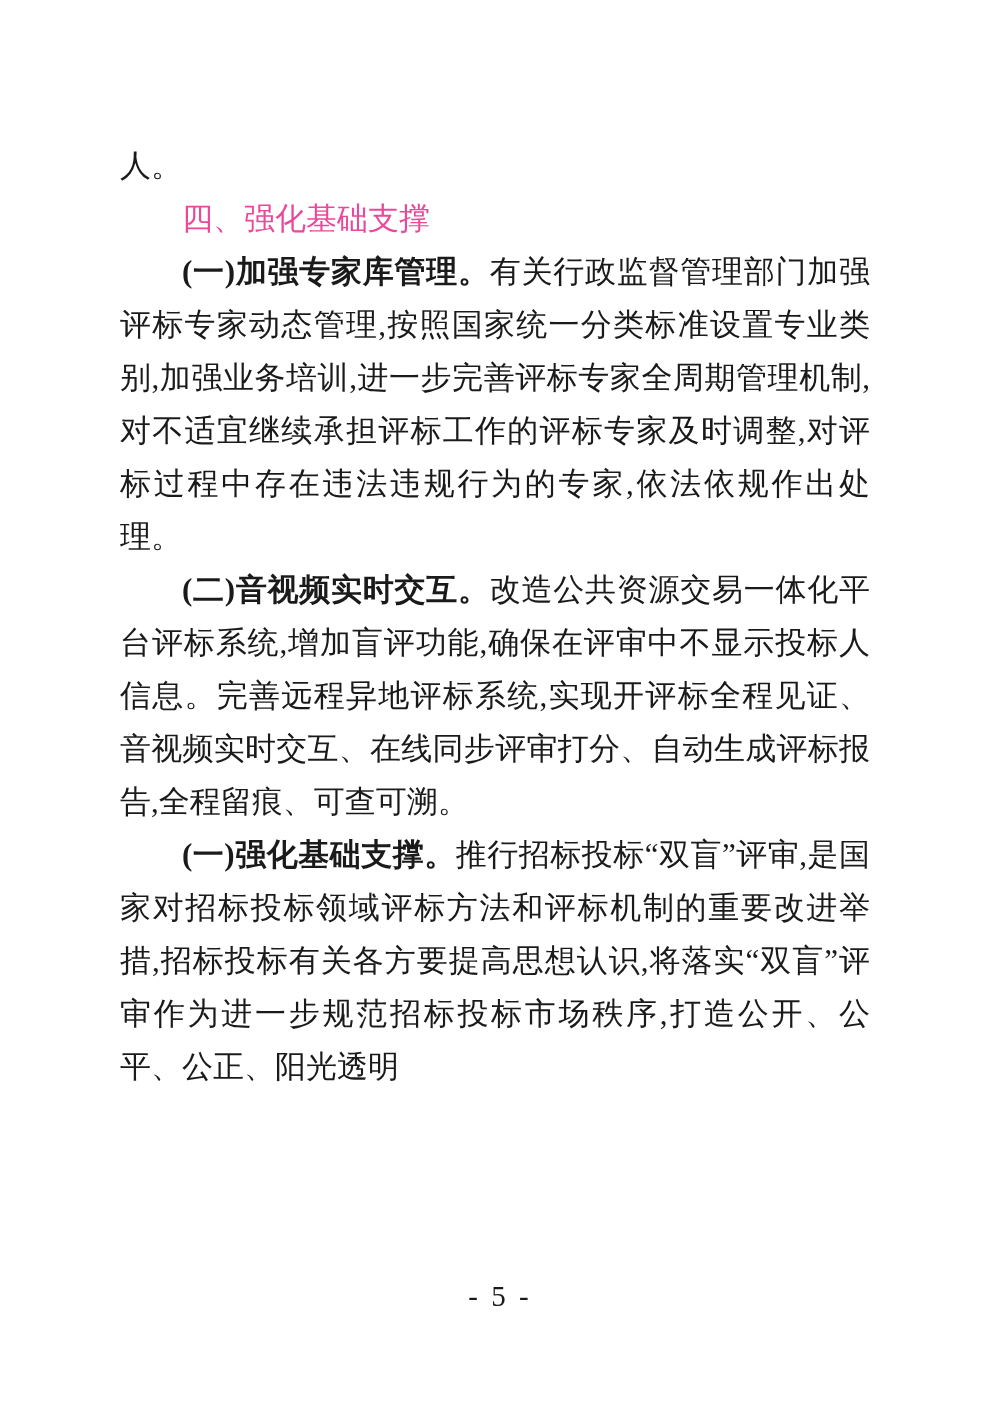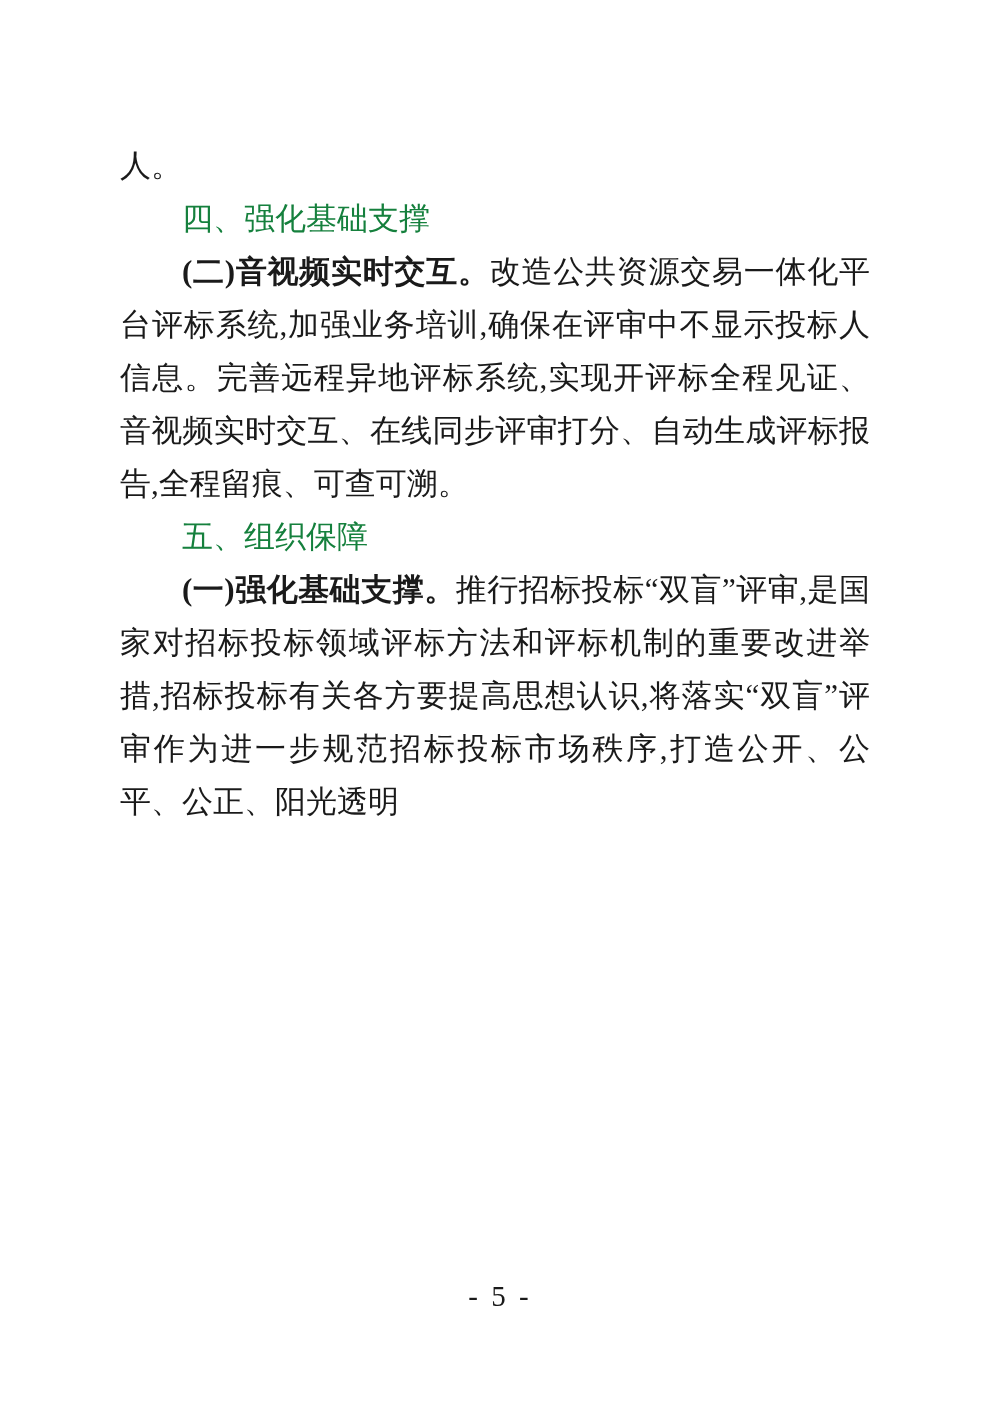--- a/index.html
+++ b/index.html
@@ -27,21 +27,21 @@
     text-justify: inter-character;
     font-weight: 400;
     word-break: break-all;
   }
   .para, .heading { text-indent: 62px; }
   .continuation { text-indent: 0; }
   .heading {
     font-family: Liberation Serif, serif;
     font-weight: 700;
     text-align: left;
-    color: #15803d;
+    color: #ec4899;
   }
   .lead { font-weight: 700; }
   .footer {
     position: absolute;
     left: 0;
     right: 0;
     top: 1276px;
     text-align: center;
     font-size: 29px;
     line-height: 40px;
@@ -52,25 +52,25 @@
 </head>
 <body>
 
 <div class="page">
   <div class="content">
 
     <p class="continuation">人。</p>
 
     <h2 class="heading">四、强化基础支撑</h2>
 
+    <p class="para"><span class="lead">(一)加强专家库管理。</span><span>有关行政监督管理部门加强评标专家动态管理,按照国家统一分类标准设置专业类别,加强业务培训,进一步完善评标专家全周期管理机制,对不适宜继续承担评标工作的评标专家及时调整,对评标过程中存在违法违规行为的专家,依法依规作出处理。</span></p>
 
-    <p class="para"><span class="lead">(二)音视频实时交互。</span><span>改造公共资源交易一体化平台评标系统,加强业务培训,确保在评审中不显示投标人信息。完善远程异地评标系统,实现开评标全程见证、音视频实时交互、在线同步评审打分、自动生成评标报告,全程留痕、可查可溯。</span></p>
+    <p class="para"><span class="lead">(二)音视频实时交互。</span><span>改造公共资源交易一体化平台评标系统,增加盲评功能,确保在评审中不显示投标人信息。完善远程异地评标系统,实现开评标全程见证、音视频实时交互、在线同步评审打分、自动生成评标报告,全程留痕、可查可溯。</span></p>
 
 
-    <h2 class="heading">五、组织保障</h2>
 
     <p class="para"><span class="lead">(一)强化基础支撑。</span><span>推行招标投标“双盲”评审,是国家对招标投标领域评标方法和评标机制的重要改进举措,招标投标有关各方要提高思想认识,将落实“双盲”评审作为进一步规范招标投标市场秩序,打造公开、公平、公正、阳光透明</span></p>
 
   </div>
 
   <div class="footer">
     <span>- 5 -</span>
   </div>
 </div>
 

